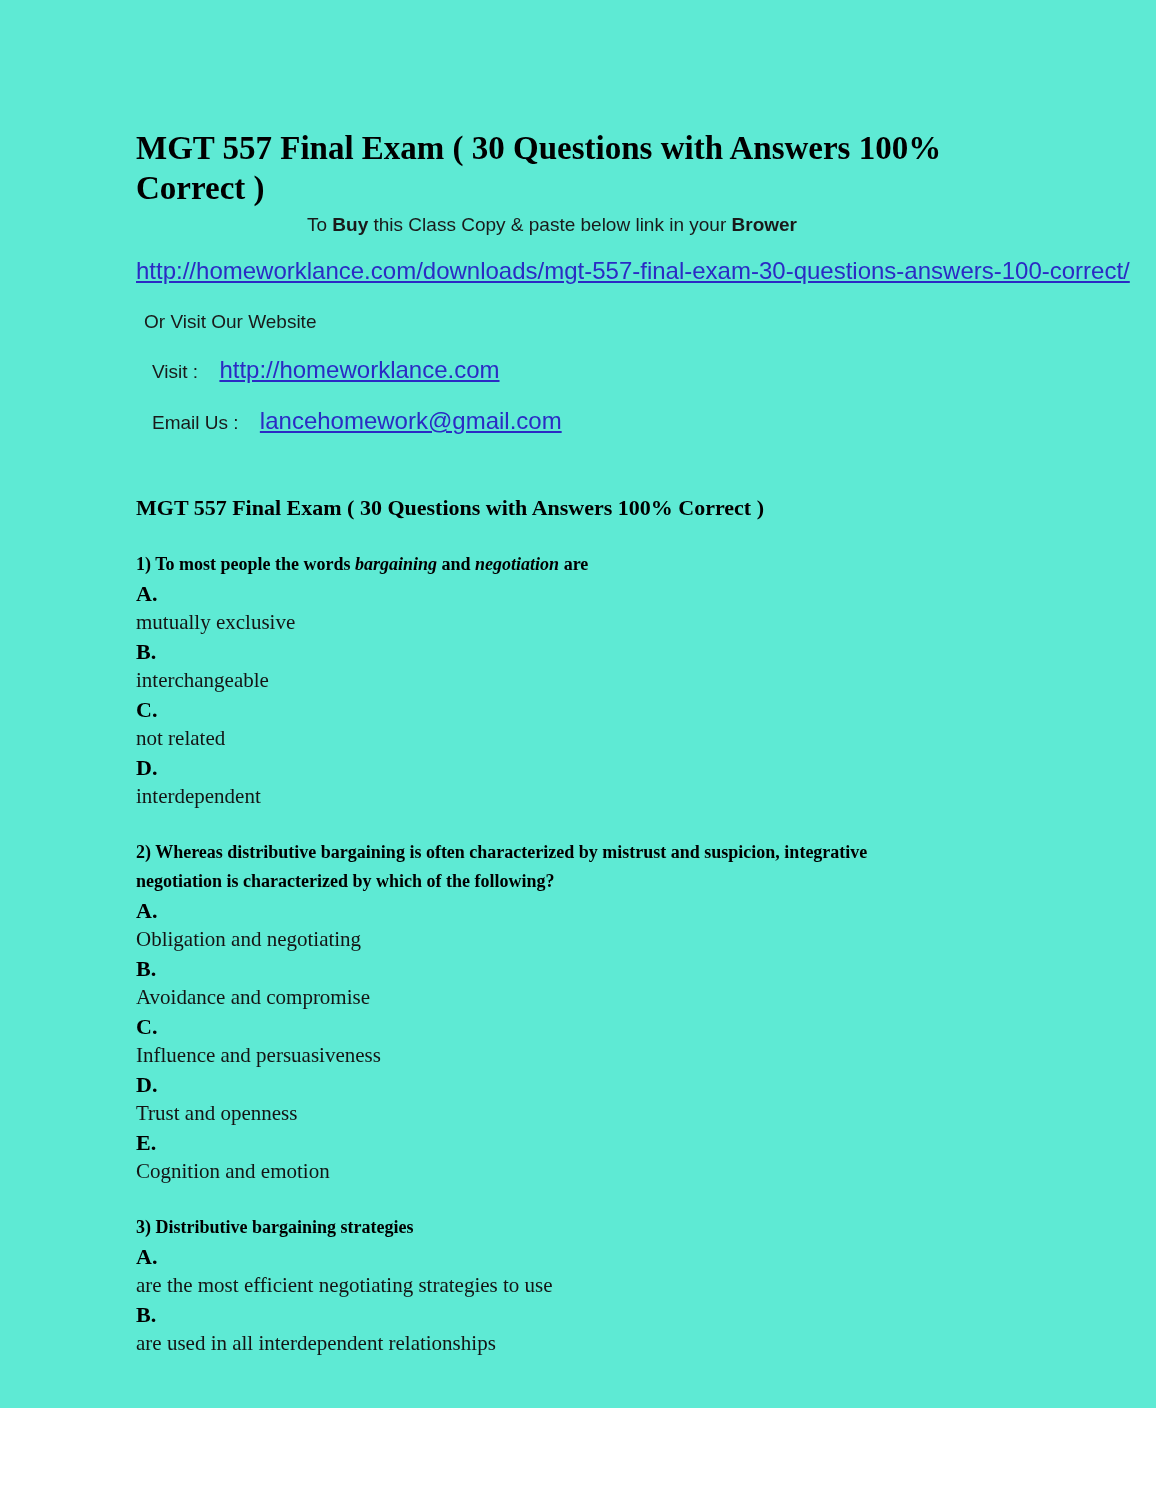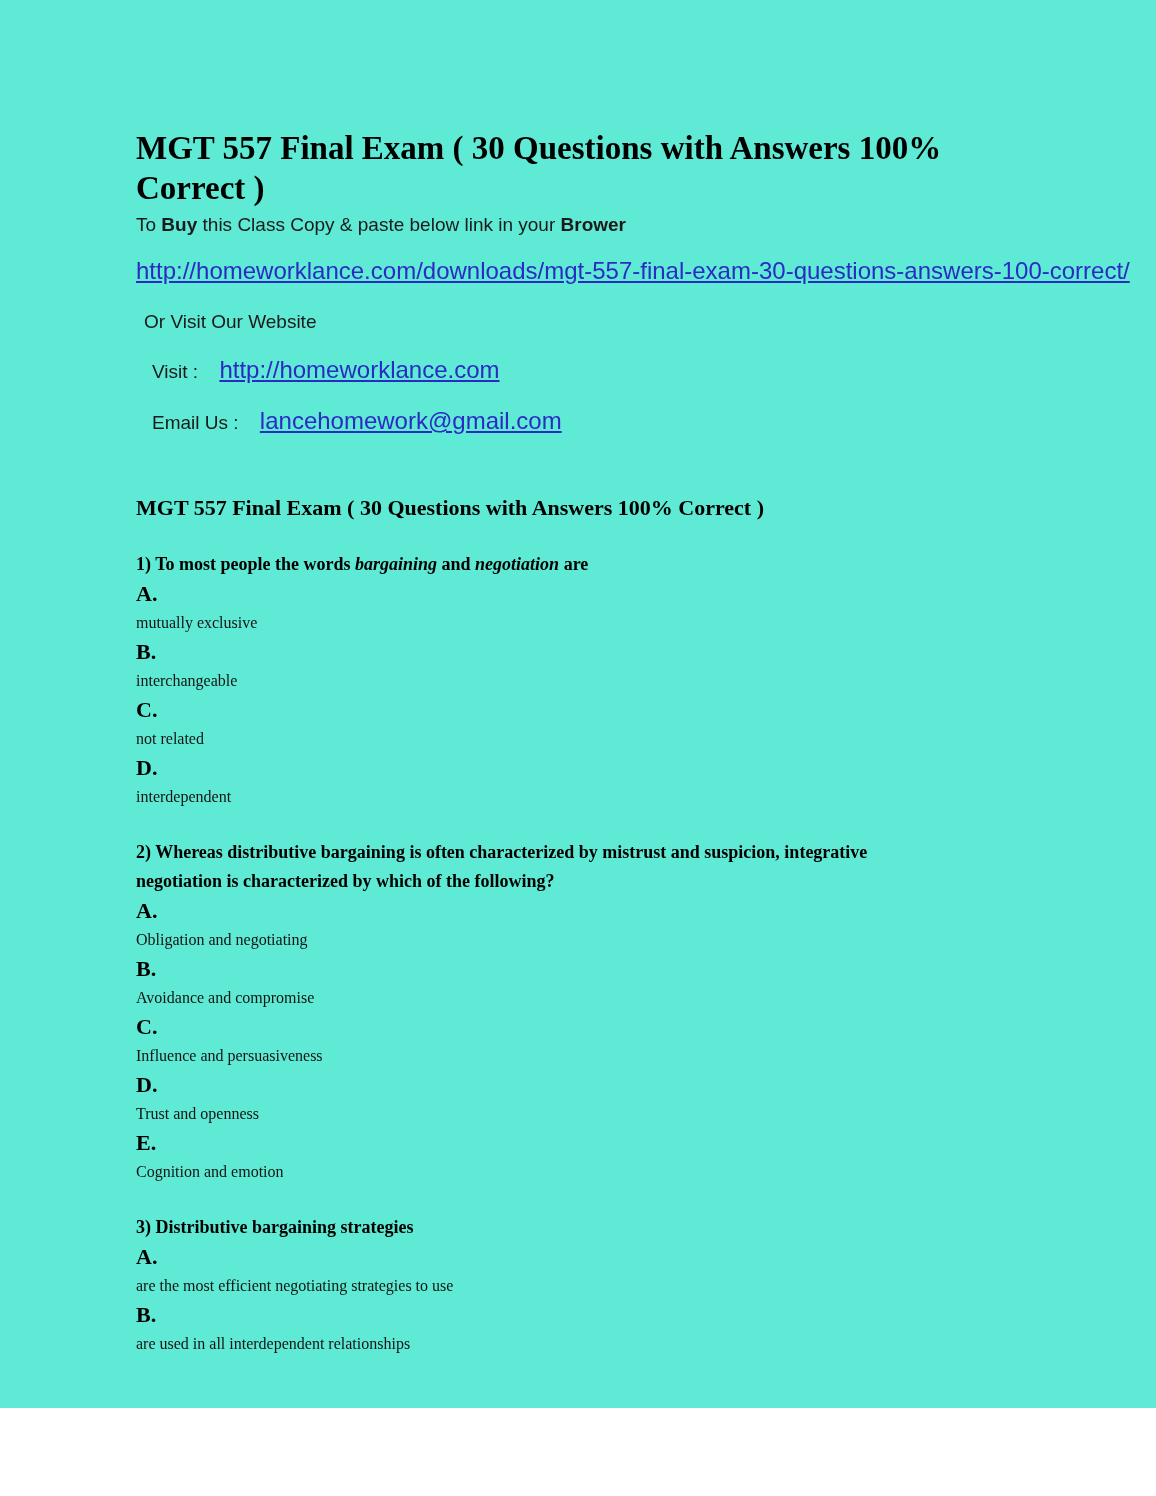--- a/index.html
+++ b/index.html
@@ -45,21 +45,21 @@
     text-align: center;
   }
   .intro-line {
     font-family: "Liberation Sans", "DejaVu Sans", sans-serif;
     font-size: 19px;
     line-height: 26px;
     color: #1a1a1a;
     margin: 0 0 22px 8px;
     white-space: nowrap;
   }
-  .intro-line.first { margin: 0 0 20px 0; }
+  .intro-line.first { margin: 0 0 20px 0; text-align: center; }
   .intro-line b { font-weight: bold; }
 
   a.doclink, .doclink {
     color: #2b2bc4;
     text-decoration: underline;
     font-family: "Liberation Sans", "DejaVu Sans", sans-serif;
     font-size: 24px;
   }
   .url-line {
     margin: 0 0 22px 0;
@@ -95,21 +95,21 @@
     font-family: "Liberation Serif", "DejaVu Serif", serif;
     font-weight: bold;
     font-size: 22px;
     line-height: 29px;
     color: #000000;
     margin: 0;
   }
   .opt-text {
     font-family: "Liberation Serif", "DejaVu Serif", serif;
     font-weight: normal;
-    font-size: 16px;
+    font-size: 21px;
     line-height: 29px;
     color: #141414;
     margin: 0;
   }
   .qblock { margin: 0 0 27px 0; }
   .qblock:last-child { margin-bottom: 0; }
 </style>
 </head>
 <body>
 

